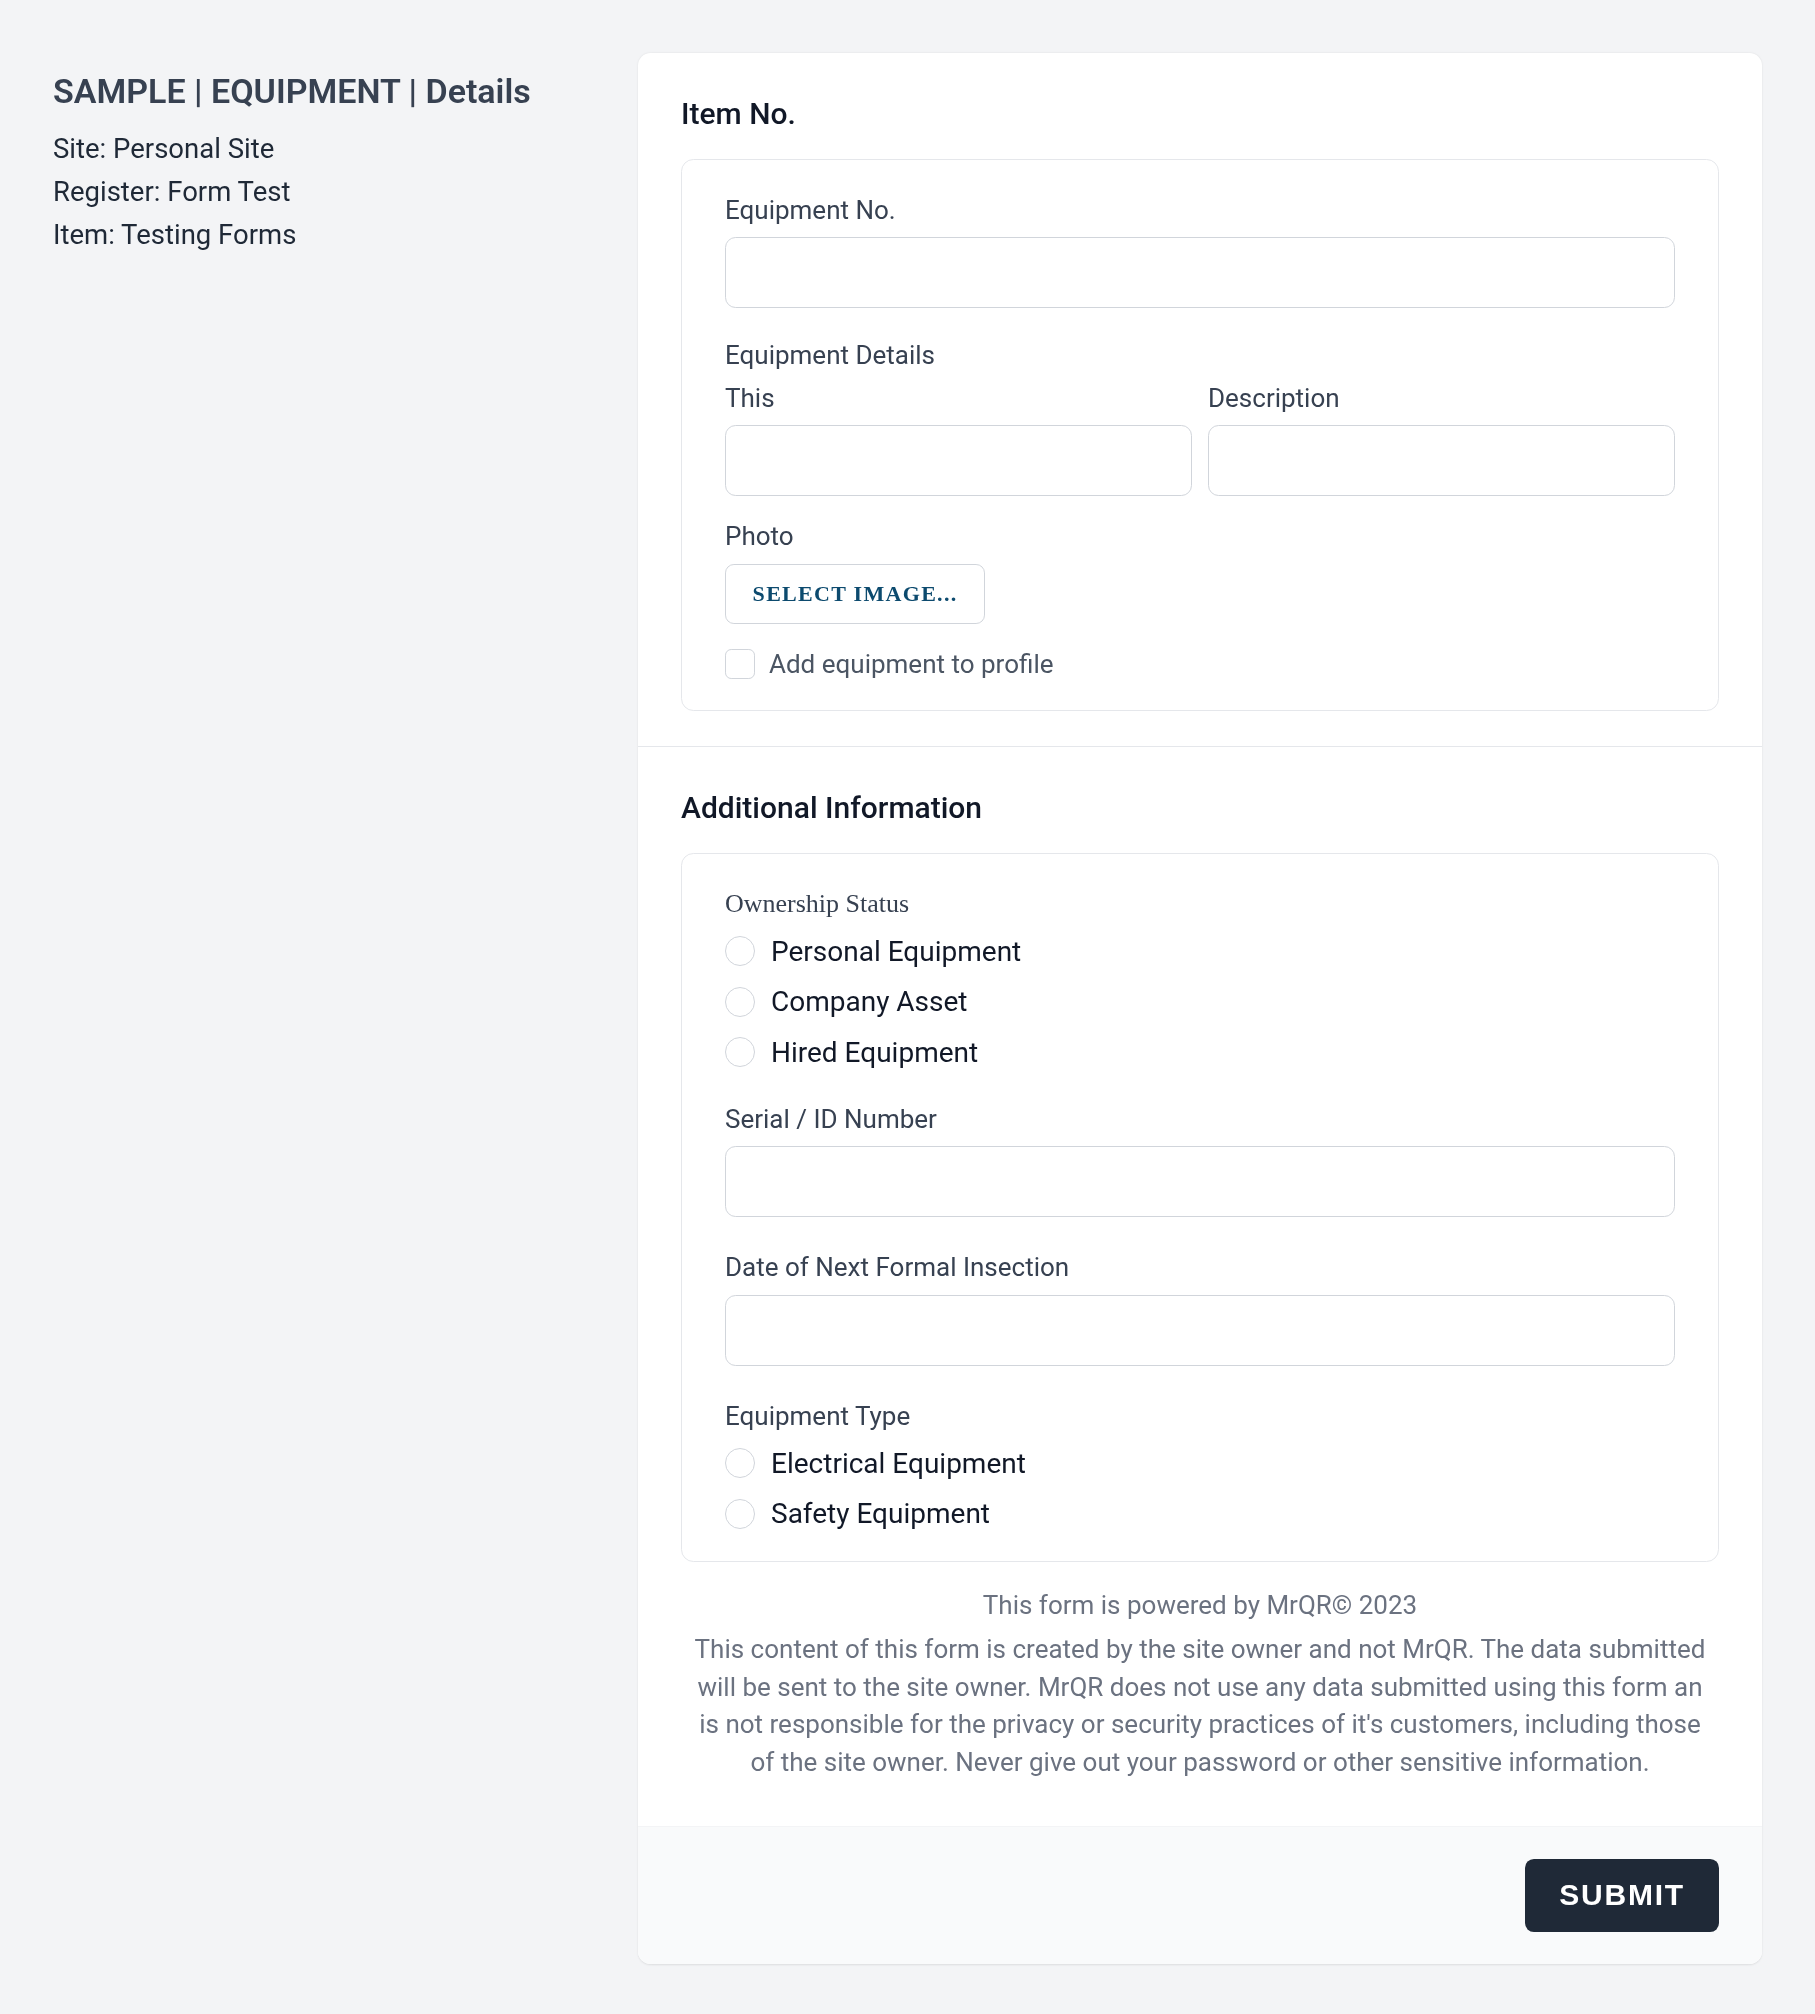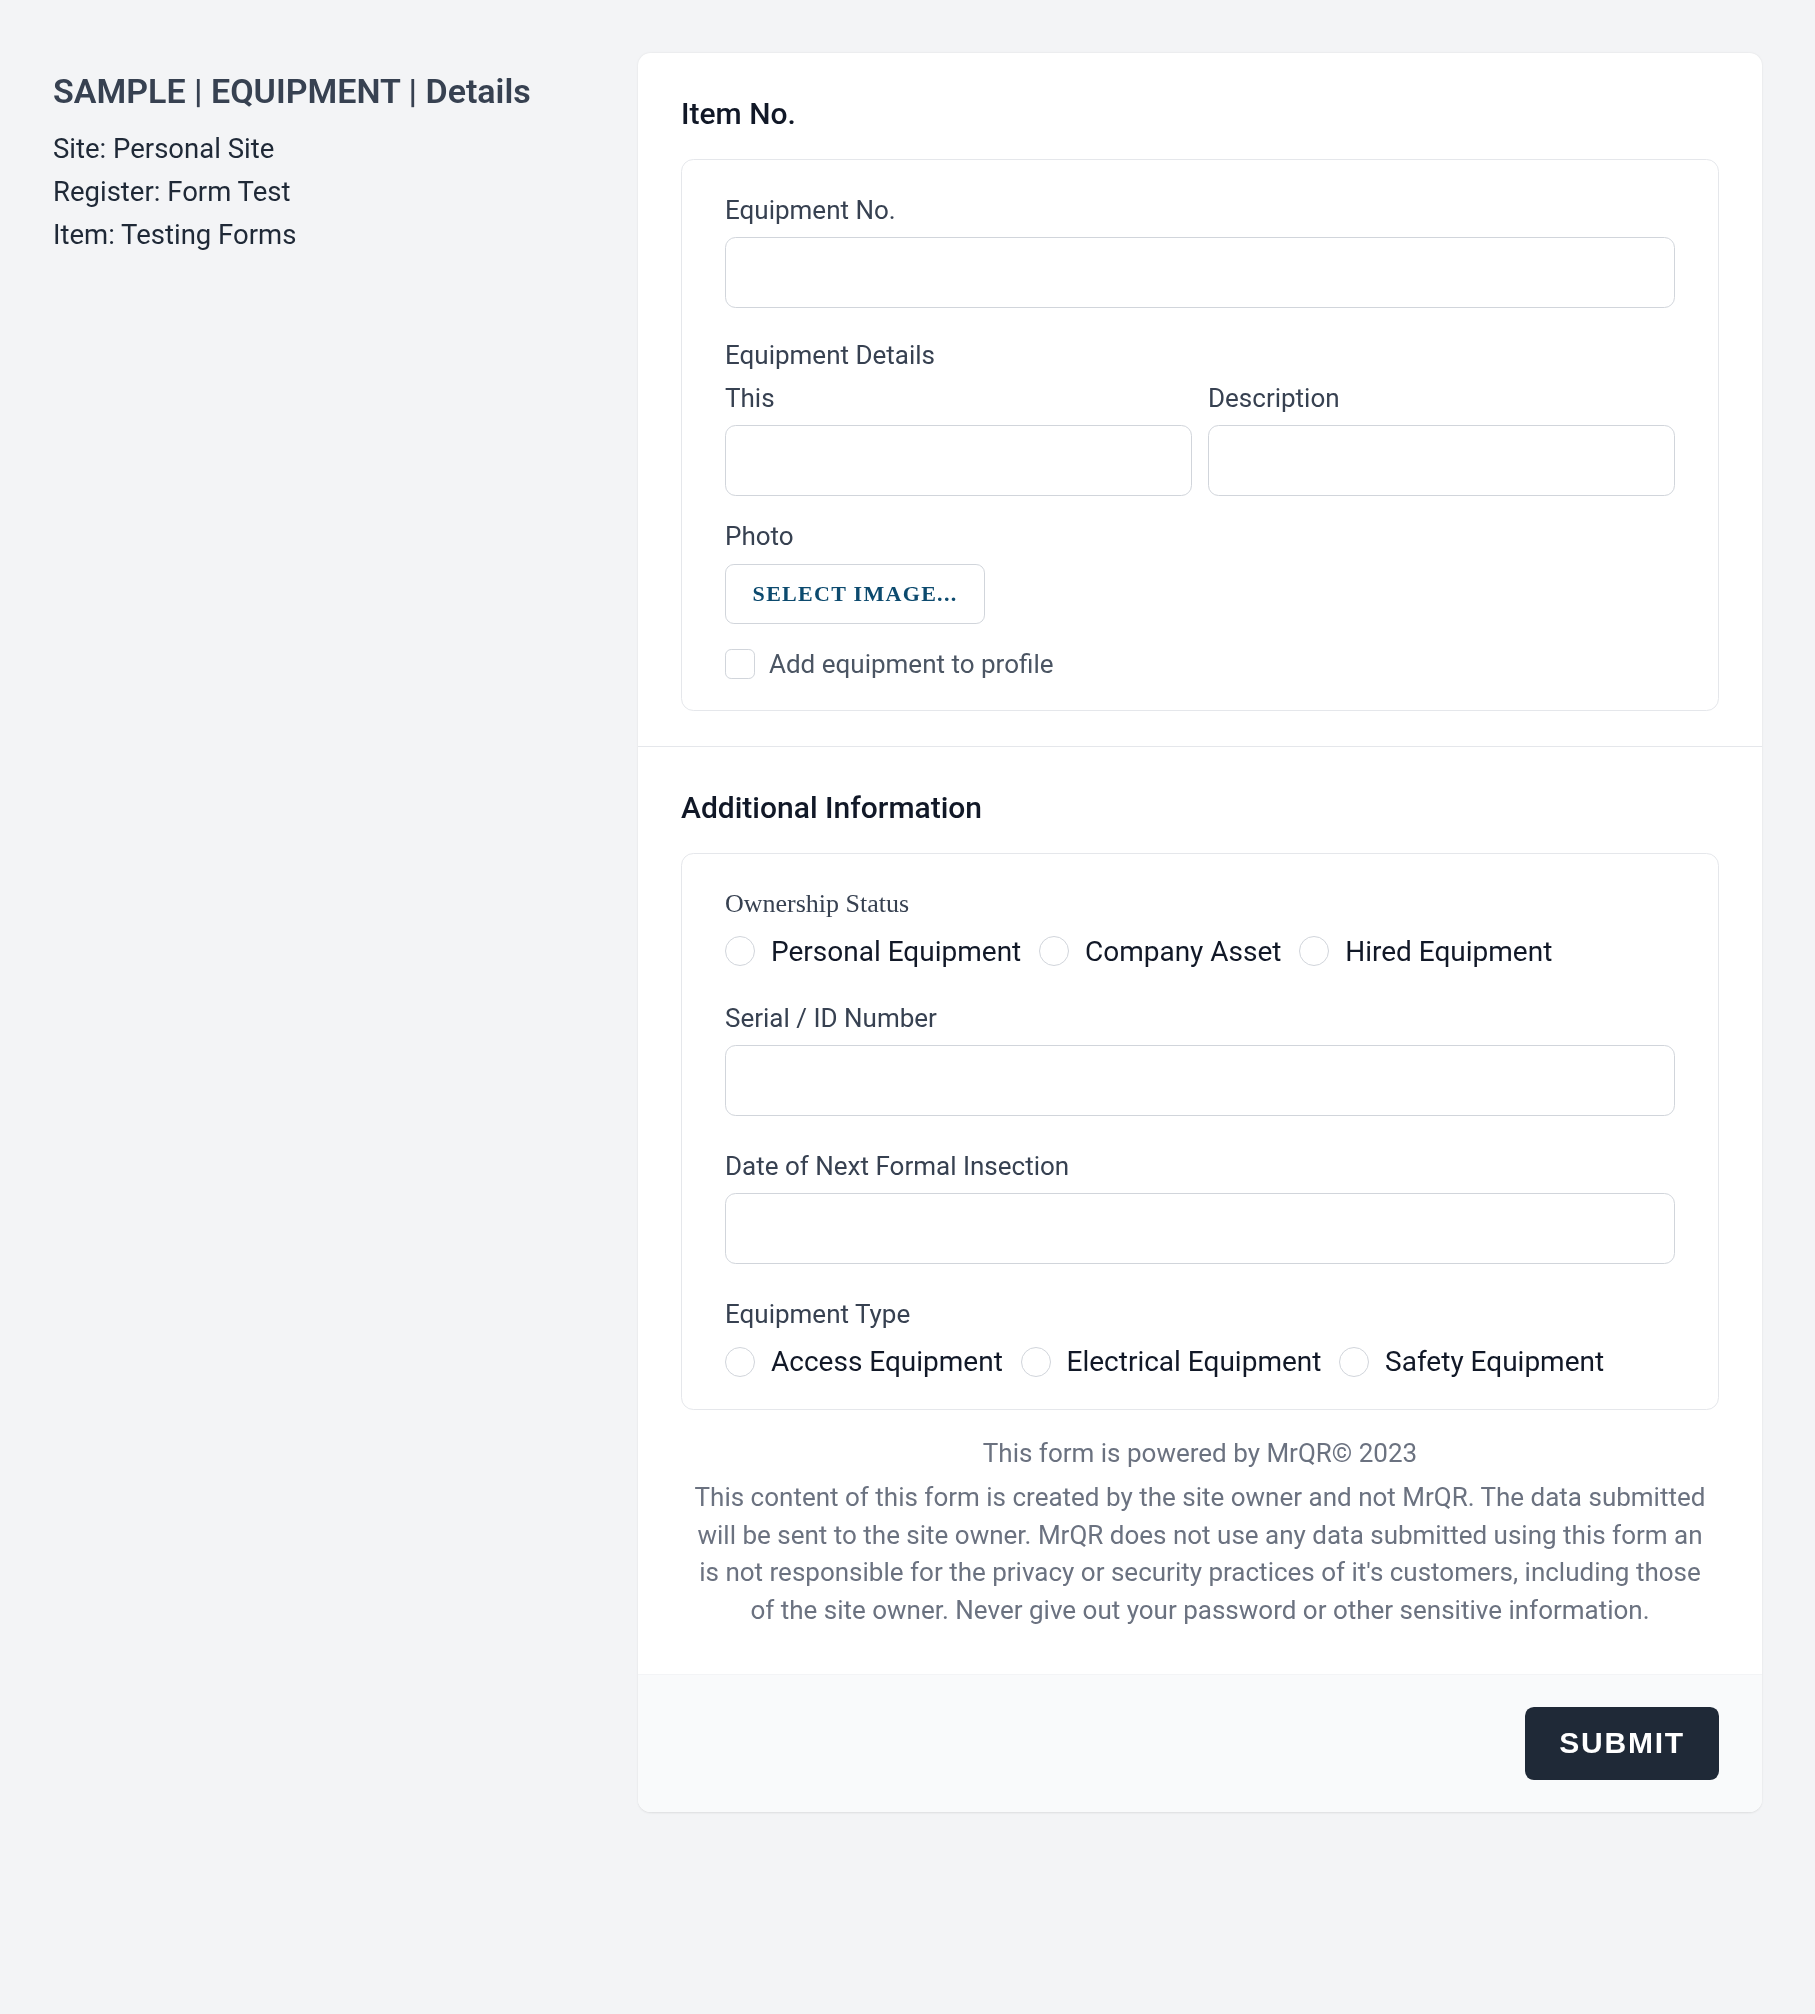--- a/index.html
+++ b/index.html
@@ -116,21 +116,21 @@
       background: #fff;
       cursor: pointer;
     }
     .checkbox-label {
       font-size: 26px;
       color: #4b5563;
     }
     .radio-group {
       margin-top: 8.9px;
       display: flex;
-      flex-direction: row;
+      flex-direction: column;
       gap: 17.7px;
     }
     .radio-row {
       display: flex;
       align-items: center;
       gap: 16px;
     }
     .radio {
       width: 30px;
       height: 30px;
@@ -255,24 +255,20 @@
         <div class="field-block">
           <label class="field-label">Date of Next Formal Insection</label>
           <input class="text-input" type="text" value="" style="">
         </div>
 
         <div class="field-block">
           <div class="field-label" style="margin-bottom:16px;">Equipment Type</div>
           <div class="radio-group">
             <div class="radio-row">
               <div class="radio"></div>
-              <span class="radio-label">Access Equipment</span>
-            </div>
-            <div class="radio-row">
-              <div class="radio"></div>
               <span class="radio-label">Electrical Equipment</span>
             </div>
             <div class="radio-row">
               <div class="radio"></div>
               <span class="radio-label">Safety Equipment</span>
             </div>
           </div>
         </div>
 
       </div>

